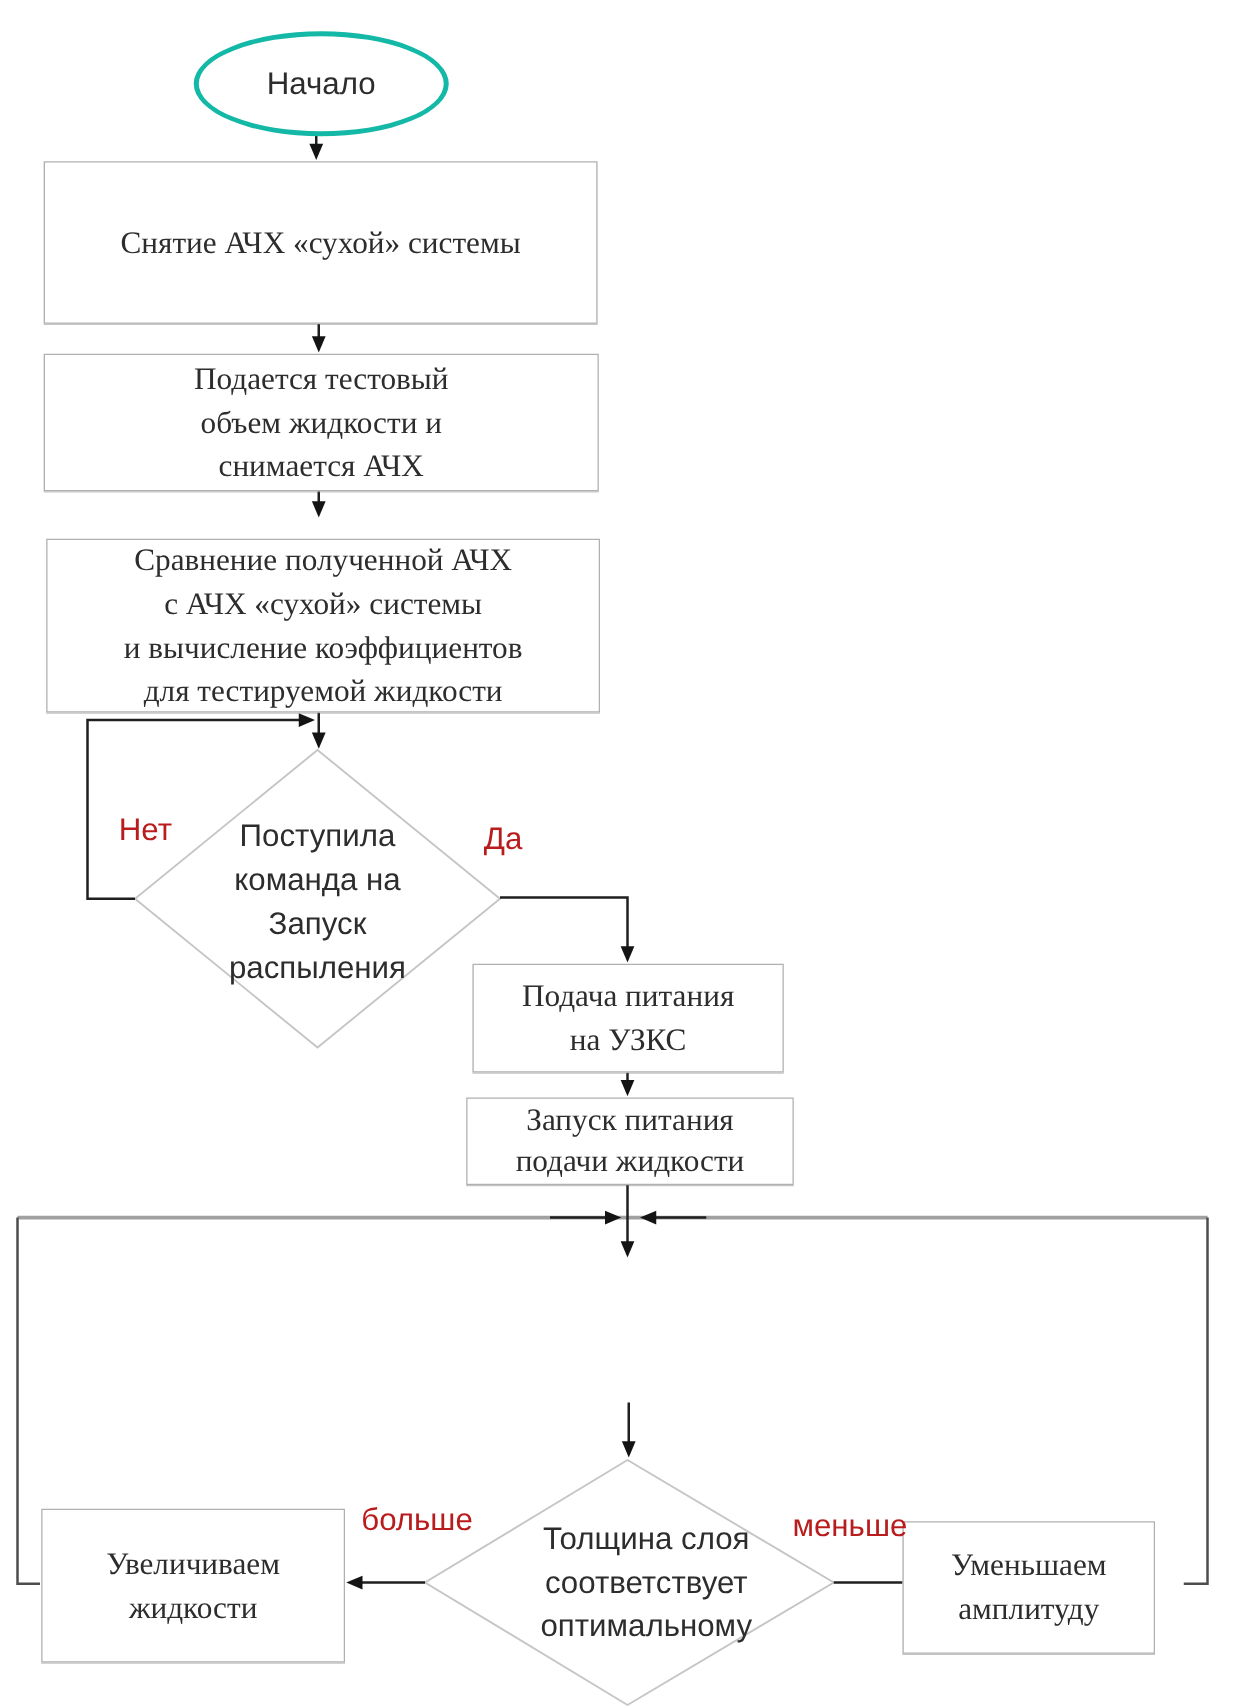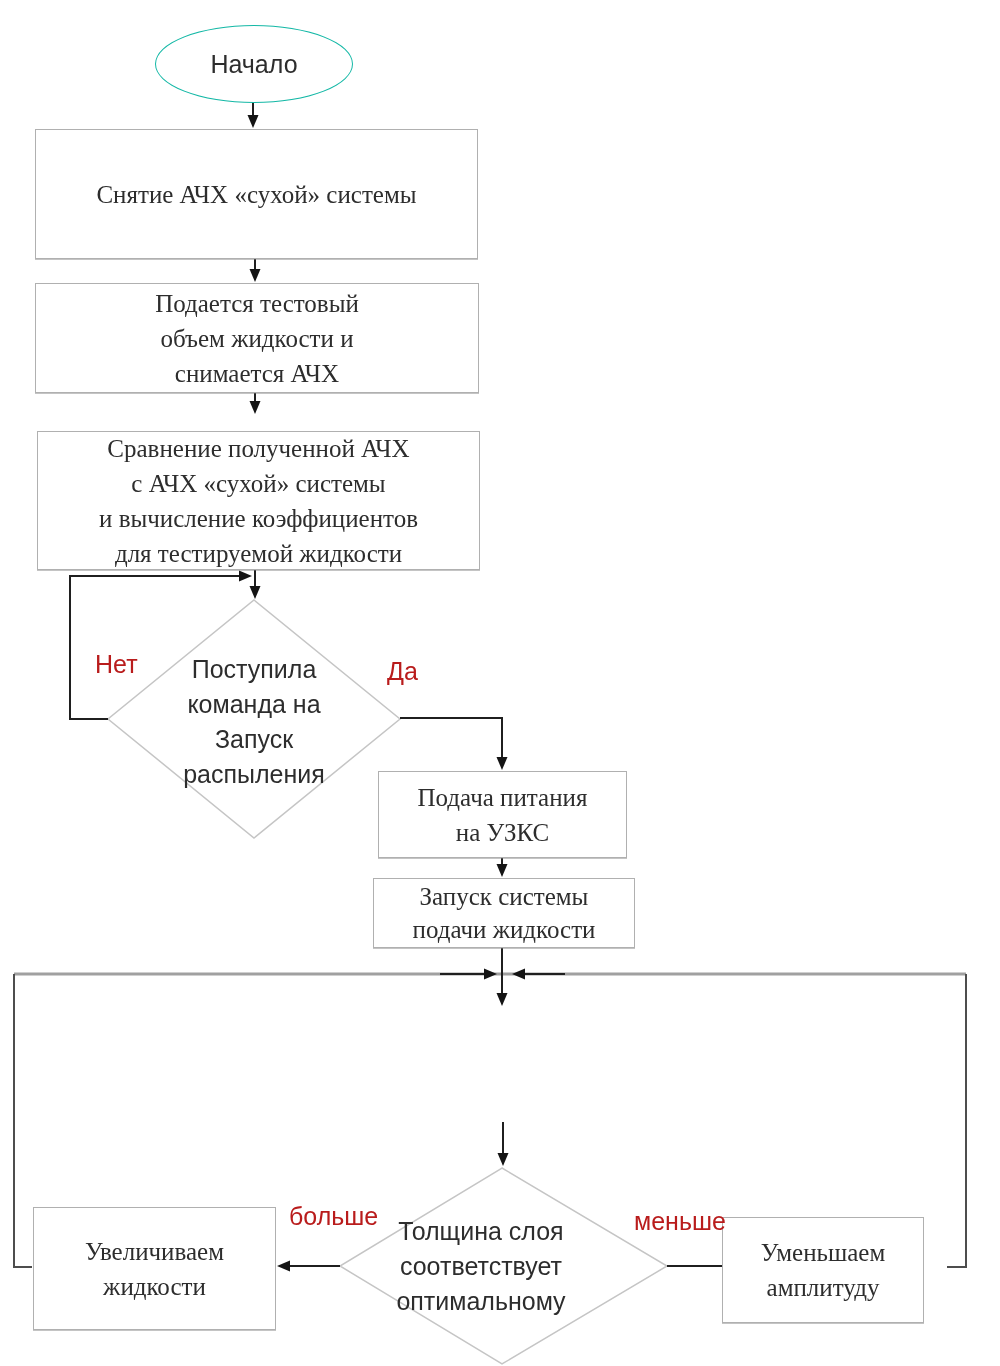--- a/index.html
+++ b/index.html
@@ -34,21 +34,21 @@
     color: #2d2d2d;
   }
   .box {
     background: #ffffff;
     border: 1px solid #b0b0b0;
     box-shadow: 0 1px 0 rgba(125,125,125,0.45);
     font-family: Liberation Serif, serif;
   }
   .oval {
     background: #ffffff;
-    border: 1px solid #14b8a6;
+    border: 4px solid #14b8a6;
     border-radius: 50%;
   }
   .dtext { background: transparent; }
   .tight { line-height: 33px; }
   .edge-label {
     position: absolute;
     font-size: 25px;
     line-height: 28px;
     color: #b91c1c;
     white-space: nowrap;
@@ -111,25 +111,25 @@
 для тестируемой жидкости</div>
 
   <div class="node dtext" style="left:129px; top:652px; width:250px; height:140px;">Поступила
 команда на
 Запуск
 распыления</div>
 
   <div class="node box" style="left:378px; top:771px; width:247px; height:85px;">Подача питания
 на УЗКС</div>
 
-  <div class="node box tight" style="left:373px; top:878px; width:260px; height:68px;">Запуск системы
+  <div class="node box tight" style="left:373px; top:878px; width:260px; height:68px;">Запуск питания
 подачи жидкости</div>
 
 
-  <div class="node dtext" style="left:356px; top:1213px; width:250px; height:106px;">Толщина слоя
+  <div class="node dtext" style="left:392px; top:1213px; width:250px; height:106px;">Толщина слоя
 соответствует
 оптимальному</div>
 
   <div class="node box" style="left:33px; top:1207px; width:241px; height:121px;">Увеличиваем
 жидкости</div>
 
   <div class="node box" style="left:722px; top:1217px; width:200px; height:104px;">Уменьшаем
 амплитуду</div>
 
   <div class="edge-label" style="left:95px; top:650px;">Нет</div>

